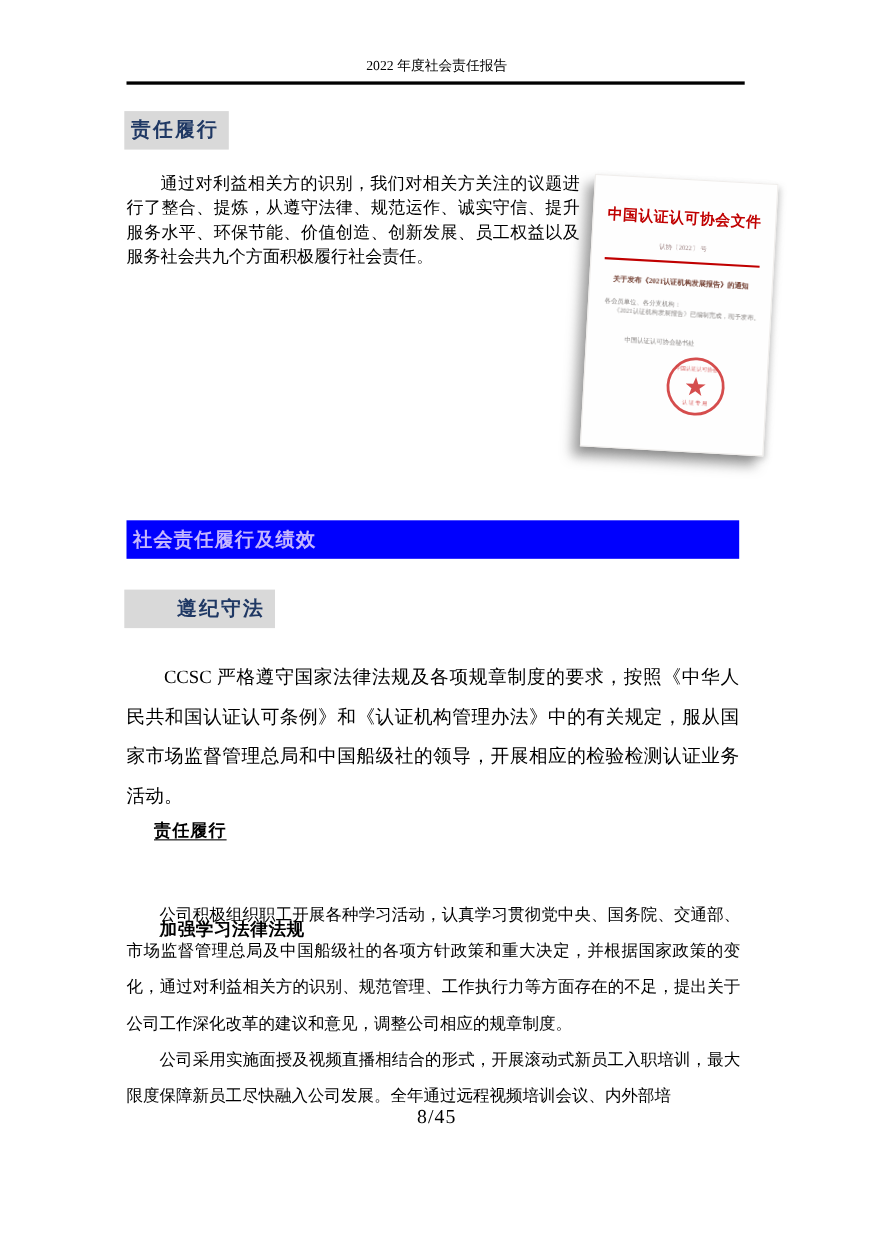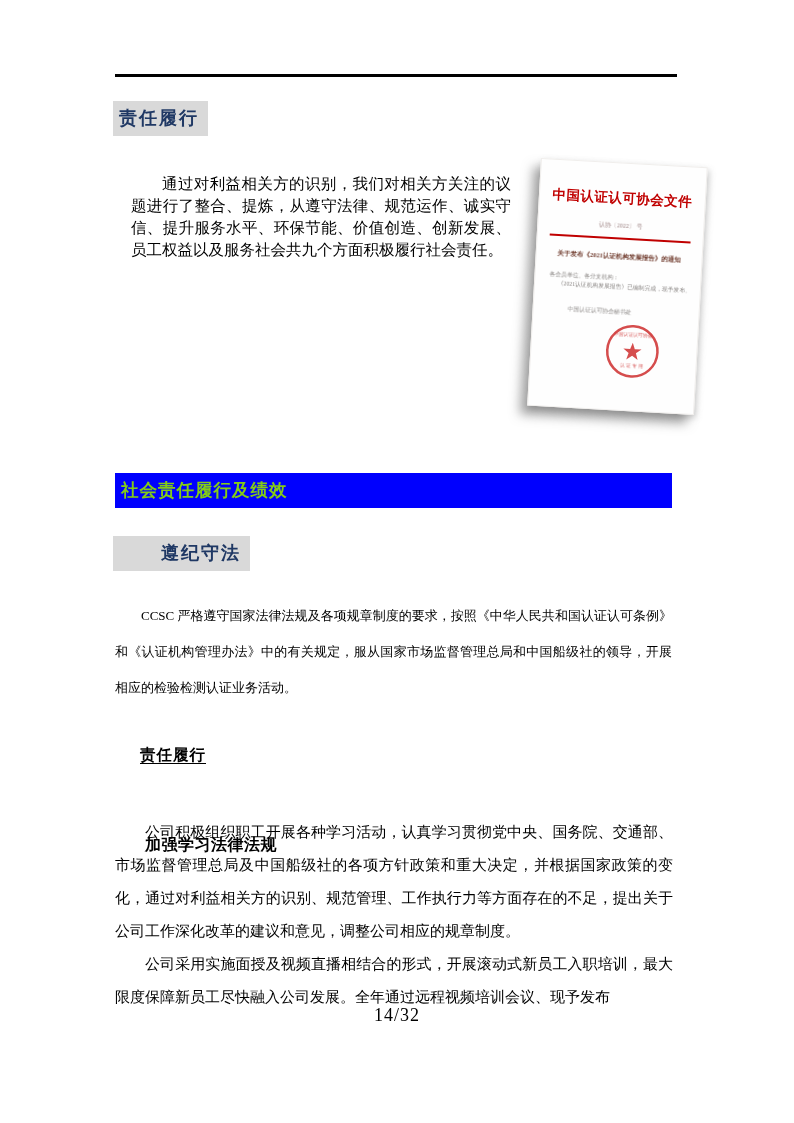--- a/index.html
+++ b/index.html
@@ -28,21 +28,21 @@
     font-weight:700;font-size:18px;letter-spacing:2px;
     padding:6px 9px 7px 6px;line-height:22px;
   }
   .hl-head.h1{top:101px;}
   .hl-head.h2{top:536px;padding-left:48px;}
   
   .col-narrow{
     position:absolute;left:115px;top:157px;width:412px;
     font-size:15.5px;line-height:22px;text-align:justify;
   }
-  .col-narrow p{margin:16px;text-indent:2em;}
+  .col-narrow p{margin:0;text-indent:2em;}
   
   .cert{
     position:absolute;left:541px;top:158px;width:167px;height:248px;
     background:#fefefe;
     transform:rotate(3.2deg);
     transform-origin:top left;
     box-shadow:-7px 9px 11px rgba(90,90,90,0.55), 2px 3px 6px rgba(120,120,120,0.35);
     border:1px solid #f0eeec;
     box-sizing:border-box;
     overflow:hidden;
@@ -70,29 +70,29 @@
   .cert-body .ind{text-indent:1.5em;}
   .cert-closing{
     margin:16px 0 0 34px;color:#8a8684;font-size:5.8px;filter:blur(0.5px);
   }
   .cert-seal{
     position:absolute;left:72px;top:158px;width:58px;height:58px;
   }
   
   .banner{
     position:absolute;left:115px;top:473px;width:557px;height:35px;
-    background:#0000fe;color:#84cc16;
+    background:#0000fe;color:#c4b5fd;
     font-family:"Liberation Sans", sans-serif;
     font-weight:700;font-size:17.5px;letter-spacing:1px;
     line-height:35px;padding-left:6px;box-sizing:border-box;
   }
   
   .para-ccsc{
     position:absolute;left:115px;top:598px;width:557px;
-    font-size:13px;line-height:36px;text-align:justify;
+    font-size:17px;line-height:36px;text-align:justify;
   }
   .para-ccsc p{margin:0;text-indent:2em;}
   .sub-head{
     position:absolute;left:140px;top:745px;
     font-family:"Liberation Sans", sans-serif;
     font-weight:700;font-size:15.5px;letter-spacing:1px;
     text-decoration:underline;
     text-underline-offset:3px;
   }
   .sub-sub-head{
@@ -109,20 +109,21 @@
   .footer-pn{
     position:absolute;top:1005px;left:0;width:100%;
     text-align:center;font-size:18px;letter-spacing:1px;color:#000;
   }
 </style>
 </head>
 <body>
 
 <div class="page">
 
+  <div class="hdr-title">2022 年度社会责任报告</div>
   <div class="hdr-rule"></div>
 
   <div class="hl-head h1">责任履行</div>
 
   <div class="col-narrow">
     <p>通过对利益相关方的识别，我们对相关方关注的议题进行了整合、提炼，从遵守法律、规范运作、诚实守信、提升服务水平、环保节能、价值创造、创新发展、员工权益以及服务社会共九个方面积极履行社会责任。</p>
   </div>
 
   <div class="cert">
     <div class="cert-title">中国认证认可协会文件</div>
@@ -148,18 +149,18 @@
 
   <div class="para-ccsc">
     <p>CCSC 严格遵守国家法律法规及各项规章制度的要求，按照《中华人民共和国认证认可条例》和《认证机构管理办法》中的有关规定，服从国家市场监督管理总局和中国船级社的领导，开展相应的检验检测认证业务活动。</p>
   </div>
 
   <div class="sub-head">责任履行</div>
   <div class="sub-sub-head">加强学习法律法规</div>
 
   <div class="para-learning">
     <p>公司积极组织职工开展各种学习活动，认真学习贯彻党中央、国务院、交通部、市场监督管理总局及中国船级社的各项方针政策和重大决定，并根据国家政策的变化，通过对利益相关方的识别、规范管理、工作执行力等方面存在的不足，提出关于公司工作深化改革的建议和意见，调整公司相应的规章制度。</p>
-    <p>公司采用实施面授及视频直播相结合的形式，开展滚动式新员工入职培训，最大限度保障新员工尽快融入公司发展。全年通过远程视频培训会议、现予发布</p>
+    <p>公司采用实施面授及视频直播相结合的形式，开展滚动式新员工入职培训，最大限度保障新员工尽快融入公司发展。全年通过远程视频培训会议、内外部培</p>
   </div>
 
-  <div class="footer-pn">14/32</div>
+  <div class="footer-pn">8/45</div>
 
 </div>
 
 </body></html>

